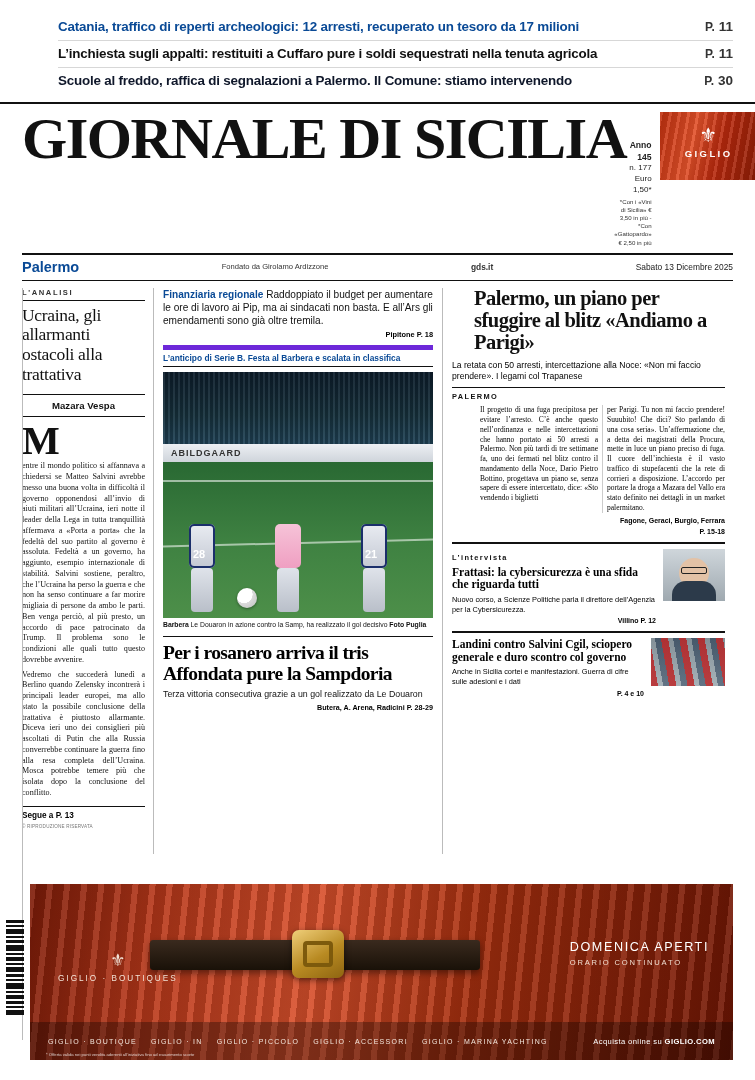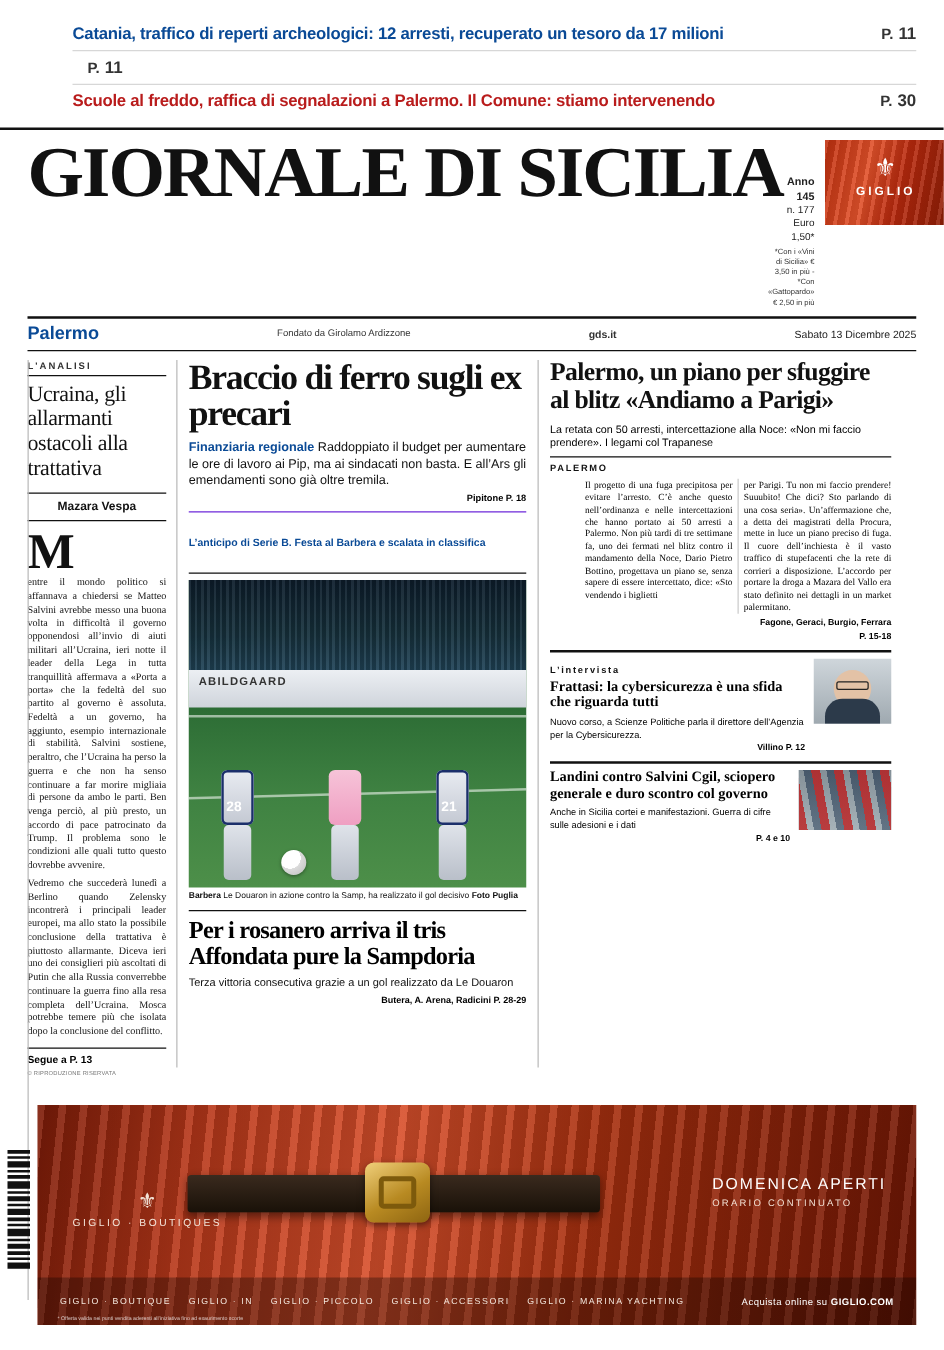--- a/index.html
+++ b/index.html
@@ -16,21 +16,21 @@
   .teasers { padding: 14px 22px 0 22px; }
   .teaser-row {
     display: flex; align-items: baseline; justify-content: space-between;
     padding: 5px 0 6px 0;
     margin-left: 36px;
   }
   .teaser-row + .teaser-row { border-top: 1px solid #d7d7d7; }
   .teaser-text { font-size: 13.4px; font-weight: bold; letter-spacing: -0.2px; }
   .teaser-text.blue { color: #0a4a96; }
   .teaser-text.black { color: #111; }
-  .teaser-text.grey { color: #b91c1c; }
+  .teaser-text.grey { color: #0f172a; }
   .teaser-page { font-size: 12px; font-weight: bold; color: #333; white-space: nowrap; padding-left: 12px;}
   .teaser-page .pno { font-size: 13.5px; margin-left: 4px; }
 
   
   .masthead {
     margin-top: 8px;
     padding: 0 22px;
     display: flex; align-items: flex-start; justify-content: space-between;
     border-top: 2px solid #111;
     padding-top: 8px;
@@ -80,21 +80,21 @@
   .citybar .mid.site { font-weight: bold; font-size: 8.4px; }
   .citybar .date { font-size: 8.4px; color: #222; }
 
   
   .content {
     display: flex;
     padding: 0 22px;
     margin-top: 7px;
     height: 566px;
   }
-  .col-left { width: 120px; flex: none; padding-right: 8px; border-right: 1px solid #bbb; }
+  .col-left { width: 132px; flex: none; padding-right: 8px; border-right: 1px solid #bbb; }
   .col-mid  { width: 288px; flex: none; padding: 0 9px; }
   .col-right{ width: 283px; flex: none; padding-left: 9px; border-left: 1px solid #bbb;}
 
   
   .kicker-small {
     font-size: 7.6px; font-weight: bold; color: #333; letter-spacing: 1.6px;
     border-bottom: 1px solid #111; padding-bottom: 3px; margin-bottom: 5px;
   }
   .analisi-title {
     font-family: "Liberation Serif", serif;
@@ -119,22 +119,22 @@
   .headline-main {
     font-family: "Liberation Serif", serif;
     font-weight: bold; font-size: 28.5px; line-height: 1.02;
     letter-spacing: -1px; color: #111;
     margin-bottom: 6px;
   }
   .subdeck { font-size: 10.1px; line-height: 1.3; color: #111; }
   .subdeck b { color: #0a4a96; }
   .sub-credit { font-size: 7.4px; font-weight: bold; text-align: right; margin-top: 3px; }
   .mid-kicker {
-    margin-top: 6px; border-top: 1px solid #6d28d9; border-bottom: 1px solid #111;
-    padding: 19px 0; font-size: 8.4px; font-weight: bold; color: #0a4a96;
+    margin-top: 6px; border-top: 5px solid #6d28d9; border-bottom: 1px solid #111;
+    padding: 3px 0; font-size: 8.4px; font-weight: bold; color: #0a4a96;
   }
   .photo {
     margin-top: 5px; height: 246px; width: 100%;
     position: relative; overflow: hidden;
     background: linear-gradient(#1d4d2a, #2b6b34 40%, #3f8242 70%, #4d8f49);
   }
   .photo .crowd {
     position:absolute; top:0; left:0; right:0; height: 72px;
     background: linear-gradient(#0d1b2c, #17303f 60%, #20415a);
     opacity: .95;
@@ -151,36 +151,36 @@
   .player .legs { width: 22px; height: 44px; margin: 0 auto; background: linear-gradient(#dfe3ea,#b9bfc9); border-radius: 4px;}
   .pl-a { left: 26px; }
   .pl-a .torso { background: linear-gradient(#e9ecf2,#c3c8d2); box-shadow: inset 0 0 0 2px #1b2f6b; }
   .pl-b { left: 112px; }
   .pl-b .torso { background: linear-gradient(#f6c3d8,#ef9fc2); }
   .pl-c { left: 198px; }
   .pl-c .torso { background: linear-gradient(#e9ecf2,#c3c8d2); box-shadow: inset 0 0 0 2px #1b2f6b;}
   .ball { position: absolute; left: 74px; bottom: 10px; width: 20px; height: 20px; border-radius: 50%;
     background: radial-gradient(circle at 35% 32%, #fff 0 45%, #dcdcdc 46%, #bdbdbd 100%); box-shadow: 0 1px 3px rgba(0,0,0,.4);}
   .shirtnum { position:absolute; color:#fff; font-weight:bold; font-size:11px; }
-  .adboard { position: absolute; top: 72px; left:0; right:0; height: 30px; background: linear-gradient(#eceff3,#cfd4db); }
+  .adboard { position: absolute; top: 72px; left:0; right:0; height: 18px; background: linear-gradient(#eceff3,#cfd4db); }
   .adboard span { font-size: 9px; font-weight: bold; color:#333; letter-spacing: 1px; padding-left: 8px; display:block; line-height:18px;}
   .photo-caption { font-size: 6.8px; line-height: 1.3; margin-top: 3px; color:#111; }
   .photo-caption b { font-weight: bold; }
   .headline-2 {
     font-family: "Liberation Serif", serif; font-weight: bold;
     font-size: 19.5px; line-height: 1.06; letter-spacing: -0.6px;
     margin-top: 6px; border-top: 1px solid #111; padding-top: 6px;
   }
   .deck-2 { font-size: 8.8px; margin-top: 5px; color: #111; }
   .credit-2 { font-size: 7.2px; font-weight: bold; text-align: right; margin-top: 4px; }
 
   
   .headline-3 {
     font-family: "Liberation Serif", serif; font-weight: bold;
-    font-size: 20.5px; line-height: 1.07; letter-spacing: -0.5px; color:#111;
+    font-size: 20.5px; line-height: 1.07; letter-spacing: -0.5px; color:#111;margin-left:22px;
   }
   .deck-3 { font-size: 8.6px; line-height: 1.32; margin-top: 6px; padding-bottom: 5px; border-bottom: 1px solid #111; }
   .sec-label { font-size: 7.4px; font-weight: bold; letter-spacing: 1.4px; color: #111; margin: 4px 0 4px 0; }
   .two-col { column-count: 2; column-gap: 9px; column-rule: 1px solid #ccc;
     font-family: "Liberation Serif", serif; font-size: 7.5px; line-height: 1.3; text-align: justify; margin-left: 28px; }
   .r-credit { font-size: 7px; font-weight: bold; text-align: right; margin-top: 4px; }
   .brief { border-top: 2px solid #111; margin-top: 7px; padding-top: 5px; display: flex; gap: 7px; }
   .brief-txt { flex: 1; }
   .brief-h { font-family: "Liberation Serif", serif; font-weight: bold; font-size: 11.5px; line-height: 1.1; }
   .brief-d { font-size: 7.4px; line-height: 1.3; margin-top: 4px; }
@@ -247,20 +247,21 @@
 <div class="page">
 
   <div class="teasers">
     <div class="teaser-row">
       <div class="teaser-text blue">Catania, traffico di reperti archeologici: 12 arresti, recuperato un tesoro da 17 milioni</div>
       <div class="teaser-page">
         <span>P.</span><span class="pno">11</span>
       </div>
     </div>
     <div class="teaser-row">
+      <div class="teaser-text black">L’inchiesta sugli appalti: restituiti a Cuffaro pure i soldi sequestrati nella tenuta agricola</div>
       <div class="teaser-page">
         <span>P.</span><span class="pno">11</span>
       </div>
     </div>
     <div class="teaser-row">
       <div class="teaser-text grey">Scuole al freddo, raffica di segnalazioni a Palermo. Il Comune: stiamo intervenendo</div>
       <div class="teaser-page">
         <span>P.</span><span class="pno">30</span>
       </div>
     </div>
@@ -300,21 +301,20 @@
       <div class="ltext">
         <span class="dropcap">M</span>
         <p>entre il mondo politico si affannava a chiedersi se Matteo Salvini avrebbe messo una buona volta in difficoltà il governo opponendosi all’invio di aiuti militari all’Ucraina, ieri notte il leader della Lega in tutta tranquillità affermava a «Porta a porta» che la fedeltà del suo partito al governo è assoluta. Fedeltà a un governo, ha aggiunto, esempio internazionale di stabilità. Salvini sostiene, peraltro, che l’Ucraina ha perso la guerra e che non ha senso continuare a far morire migliaia di persone da ambo le parti. Ben venga perciò, al più presto, un accordo di pace patrocinato da Trump. Il problema sono le condizioni alle quali tutto questo dovrebbe avvenire.</p>
         <p>Vedremo che succederà lunedì a Berlino quando Zelensky incontrerà i principali leader europei, ma allo stato la possibile conclusione della trattativa è piuttosto allarmante. Diceva ieri uno dei consiglieri più ascoltati di Putin che alla Russia converrebbe continuare la guerra fino alla resa completa dell’Ucraina. Mosca potrebbe temere più che isolata dopo la conclusione del conflitto.</p>
       </div>
       <div class="segue">Segue a P. 13</div>
       <div class="repro">© RIPRODUZIONE RISERVATA</div>
     </div>
 
     <div class="col-mid">
-      <div class="headline-main">Braccio di ferro sugli ex precari</div>
       <div class="subdeck">
         <b>Finanziaria regionale</b><span> Raddoppiato il budget per aumentare le ore di lavoro ai Pip, ma ai sindacati non basta. E all’Ars gli emendamenti sono già oltre tremila.</span>
       </div>
       <div class="sub-credit">Pipitone  P. 18</div>
 
       <div class="mid-kicker">L’anticipo di Serie B. Festa al Barbera e scalata in classifica</div>
 
       <div class="photo">
         <div class="crowd"></div>
         <div class="adboard">

